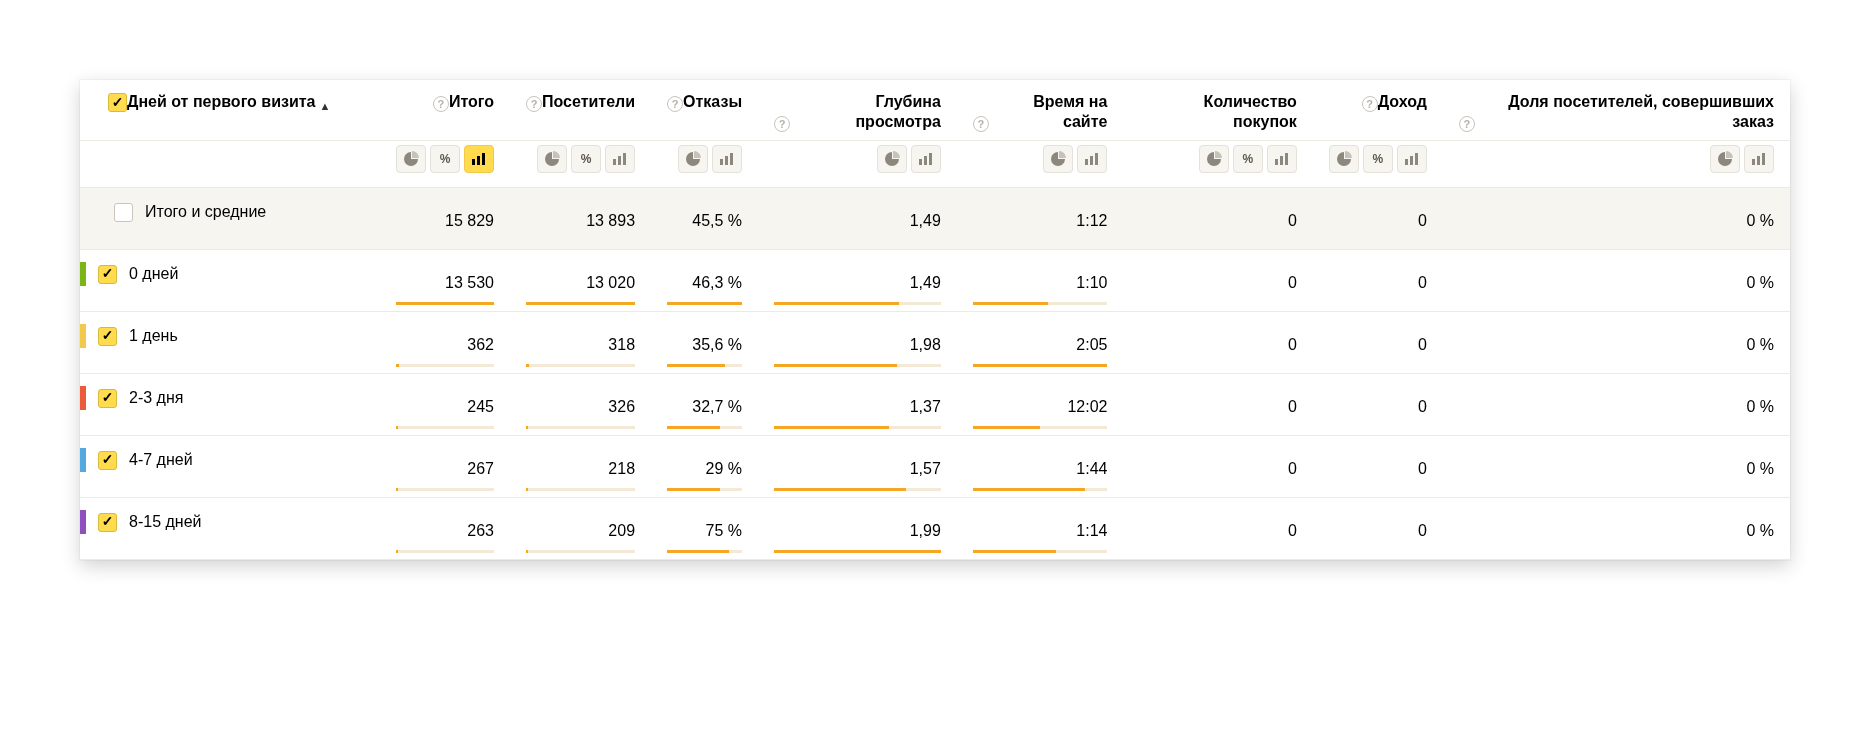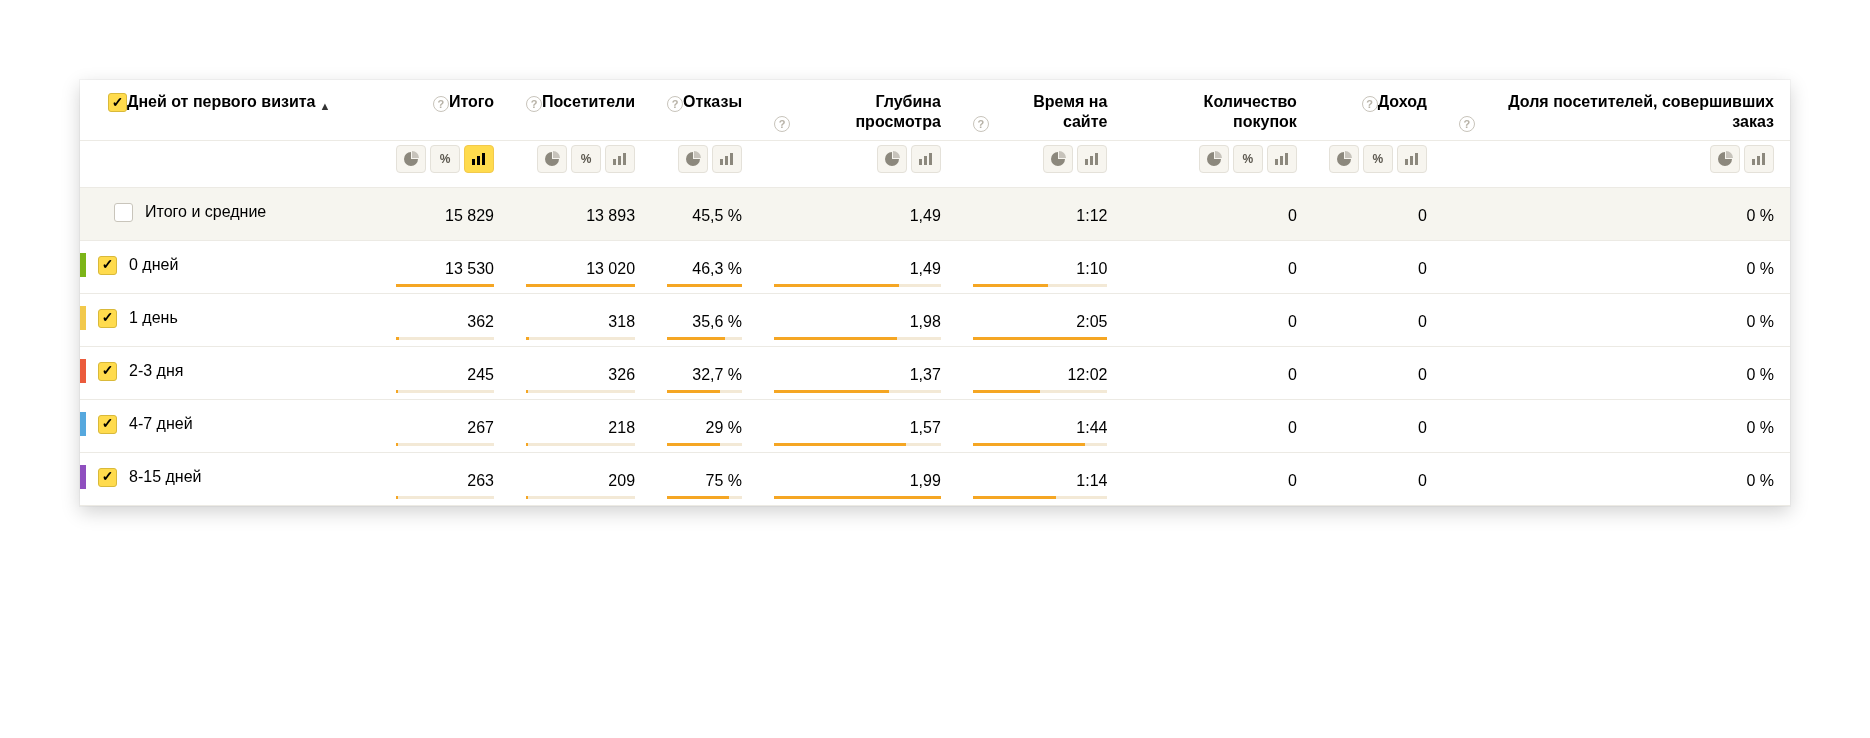--- a/index.html
+++ b/index.html
@@ -21,21 +21,21 @@
   .tool-btn.active { background: #ffdb4d; border-color: #f2c94c; color: #000; }
   .tool-btn svg { width: 16px; height: 16px; }
   .chk { width: 19px; height: 19px; border: 1px solid #c9c5bb; border-radius: 3px; background: #fff; display: inline-flex; align-items: center; justify-content: center; flex: 0 0 auto; }
   .chk.checked { background: #ffdb4d; border-color: #d9b93a; }
   .chk.checked::after { content: "✓"; font-size: 14px; font-weight: 800; color: #000; line-height: 1; transform: translateY(-1px); }
   tbody tr.total td, tbody tr.total th { background: #f6f5ef; }
   tbody th.rowhdr { text-align: left; font-weight: 400; padding: 0; border-bottom: 1px solid #eceae4; }
   .rowhdr-inner { display: flex; align-items: center; gap: 12px; padding: 12px 16px 12px 0; height: 48px; }
   .stripe { width: 6px; height: 100%; align-self: stretch; flex: 0 0 auto; }
   tbody td { text-align: right; padding: 0 16px; border-bottom: 1px solid #eceae4; height: 48px; }
-  .cell { position: relative; height: 52px; display: flex; flex-direction: column; justify-content: center; }
+  .cell { position: relative; height: 61px; display: flex; flex-direction: column; justify-content: center; }
   .val { padding-top: 4px; }
   .bar-track { position: absolute; left: 0; right: 0; bottom: 6px; height: 3px; background: #f3e9d6; }
   .bar-fill { position: absolute; left: 0; bottom: 6px; height: 3px; background: #f5a623; }
   .pct { font-size: 12px; font-weight: 700; color: #5b574e; }
   col.dimcol { width: 300px; }
 </style>
 </head>
 <body>
 <div class="wrap">
 

